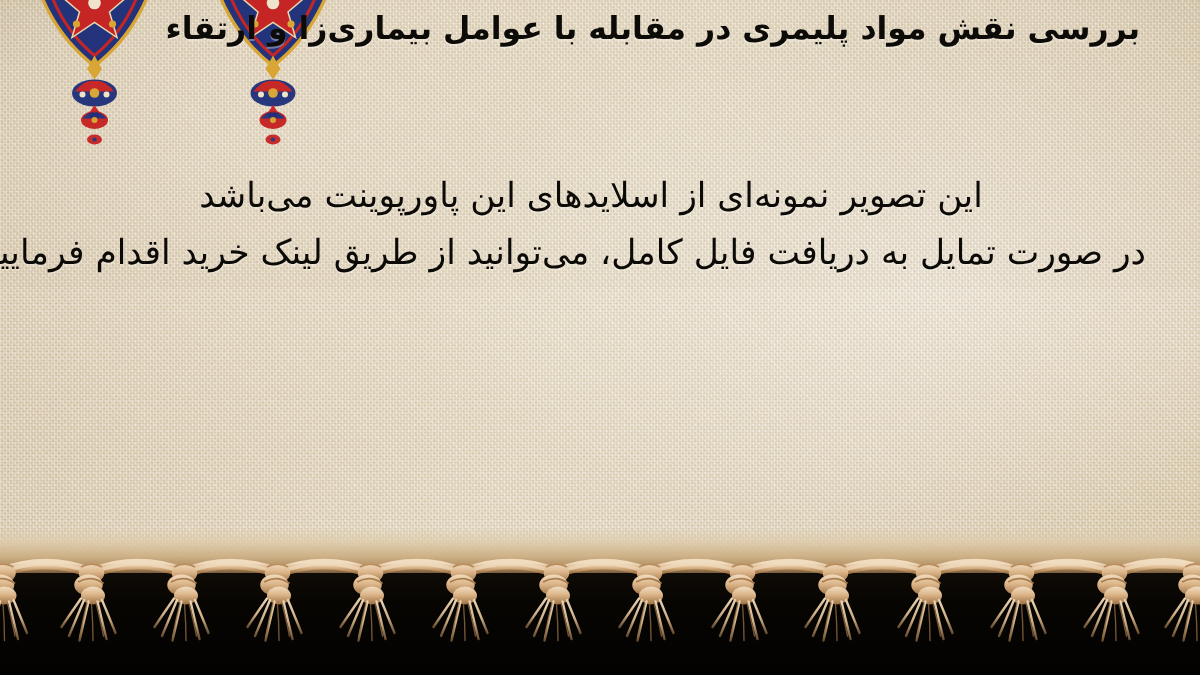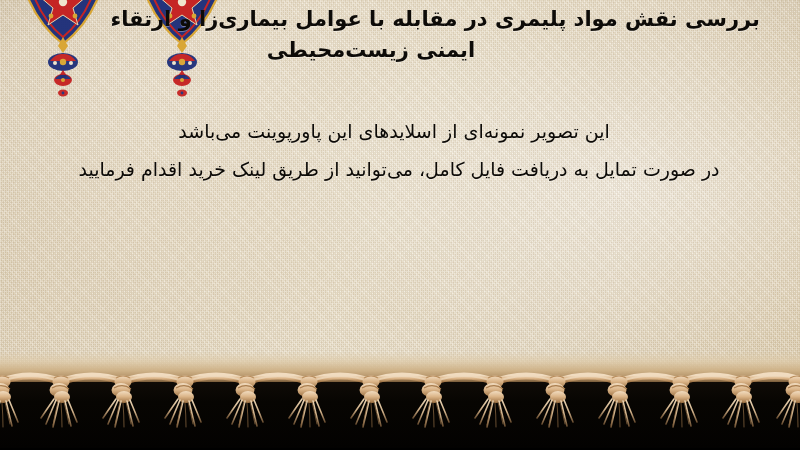--- a/index.html
+++ b/index.html
@@ -124,21 +124,21 @@
   .title-line.l2 { text-align: center; padding-right: 70px; }
 
   .body-block {
     position: absolute;
     top: 112px;
     right: 36px;
     width: 730px;
     text-align: center;
   }
   .body-line {
-    font-size: 19px;
+    font-size: 23px;
     font-weight: 400;
     line-height: 38px;
     color: #0c0a07;
     white-space: nowrap;
     text-shadow: 0 1px 0 rgba(255,253,246,0.30);
   }
   .body-line.b1 { padding-right: 10px; }
   .body-line.b2 { padding-right: 0px; }
   .body-line.b3 { padding-right: 0px; }
 </style>
@@ -222,21 +222,20 @@
       <g transform="translate(182,93)" opacity="0.93">
           <use href="#pendant-xs"></use>
         </g>
     </svg>
   </div>
 
   <div class="text-area">
 
     <div class="title-block">
       <div class="title-line l1">بررسی نقش مواد پلیمری در مقابله با عوامل بیماری‌زا و ارتقاء</div>
-      <div class="title-line l2">ایمنی زیست‌محیطی</div>
     </div>
 
     <div class="body-block">
       <div class="body-line b1">این تصویر نمونه‌ای از اسلایدهای این پاورپوینت می‌باشد</div>
       <div class="body-line b3">در صورت تمایل به دریافت فایل کامل، می‌توانید از طریق لینک خرید اقدام فرمایید</div>
     </div>
 
   </div>
 
   <div class="black-band"></div>

